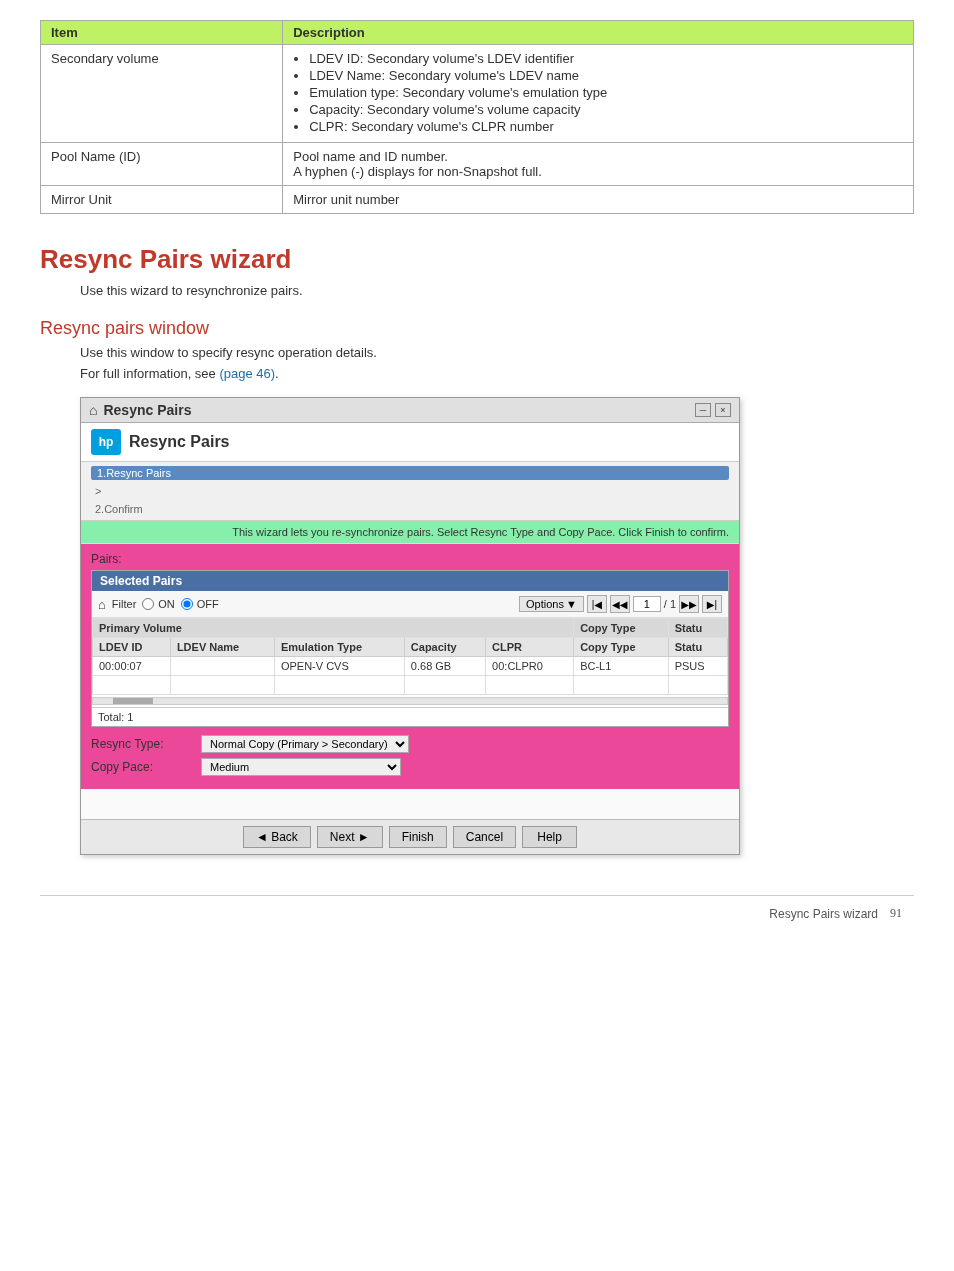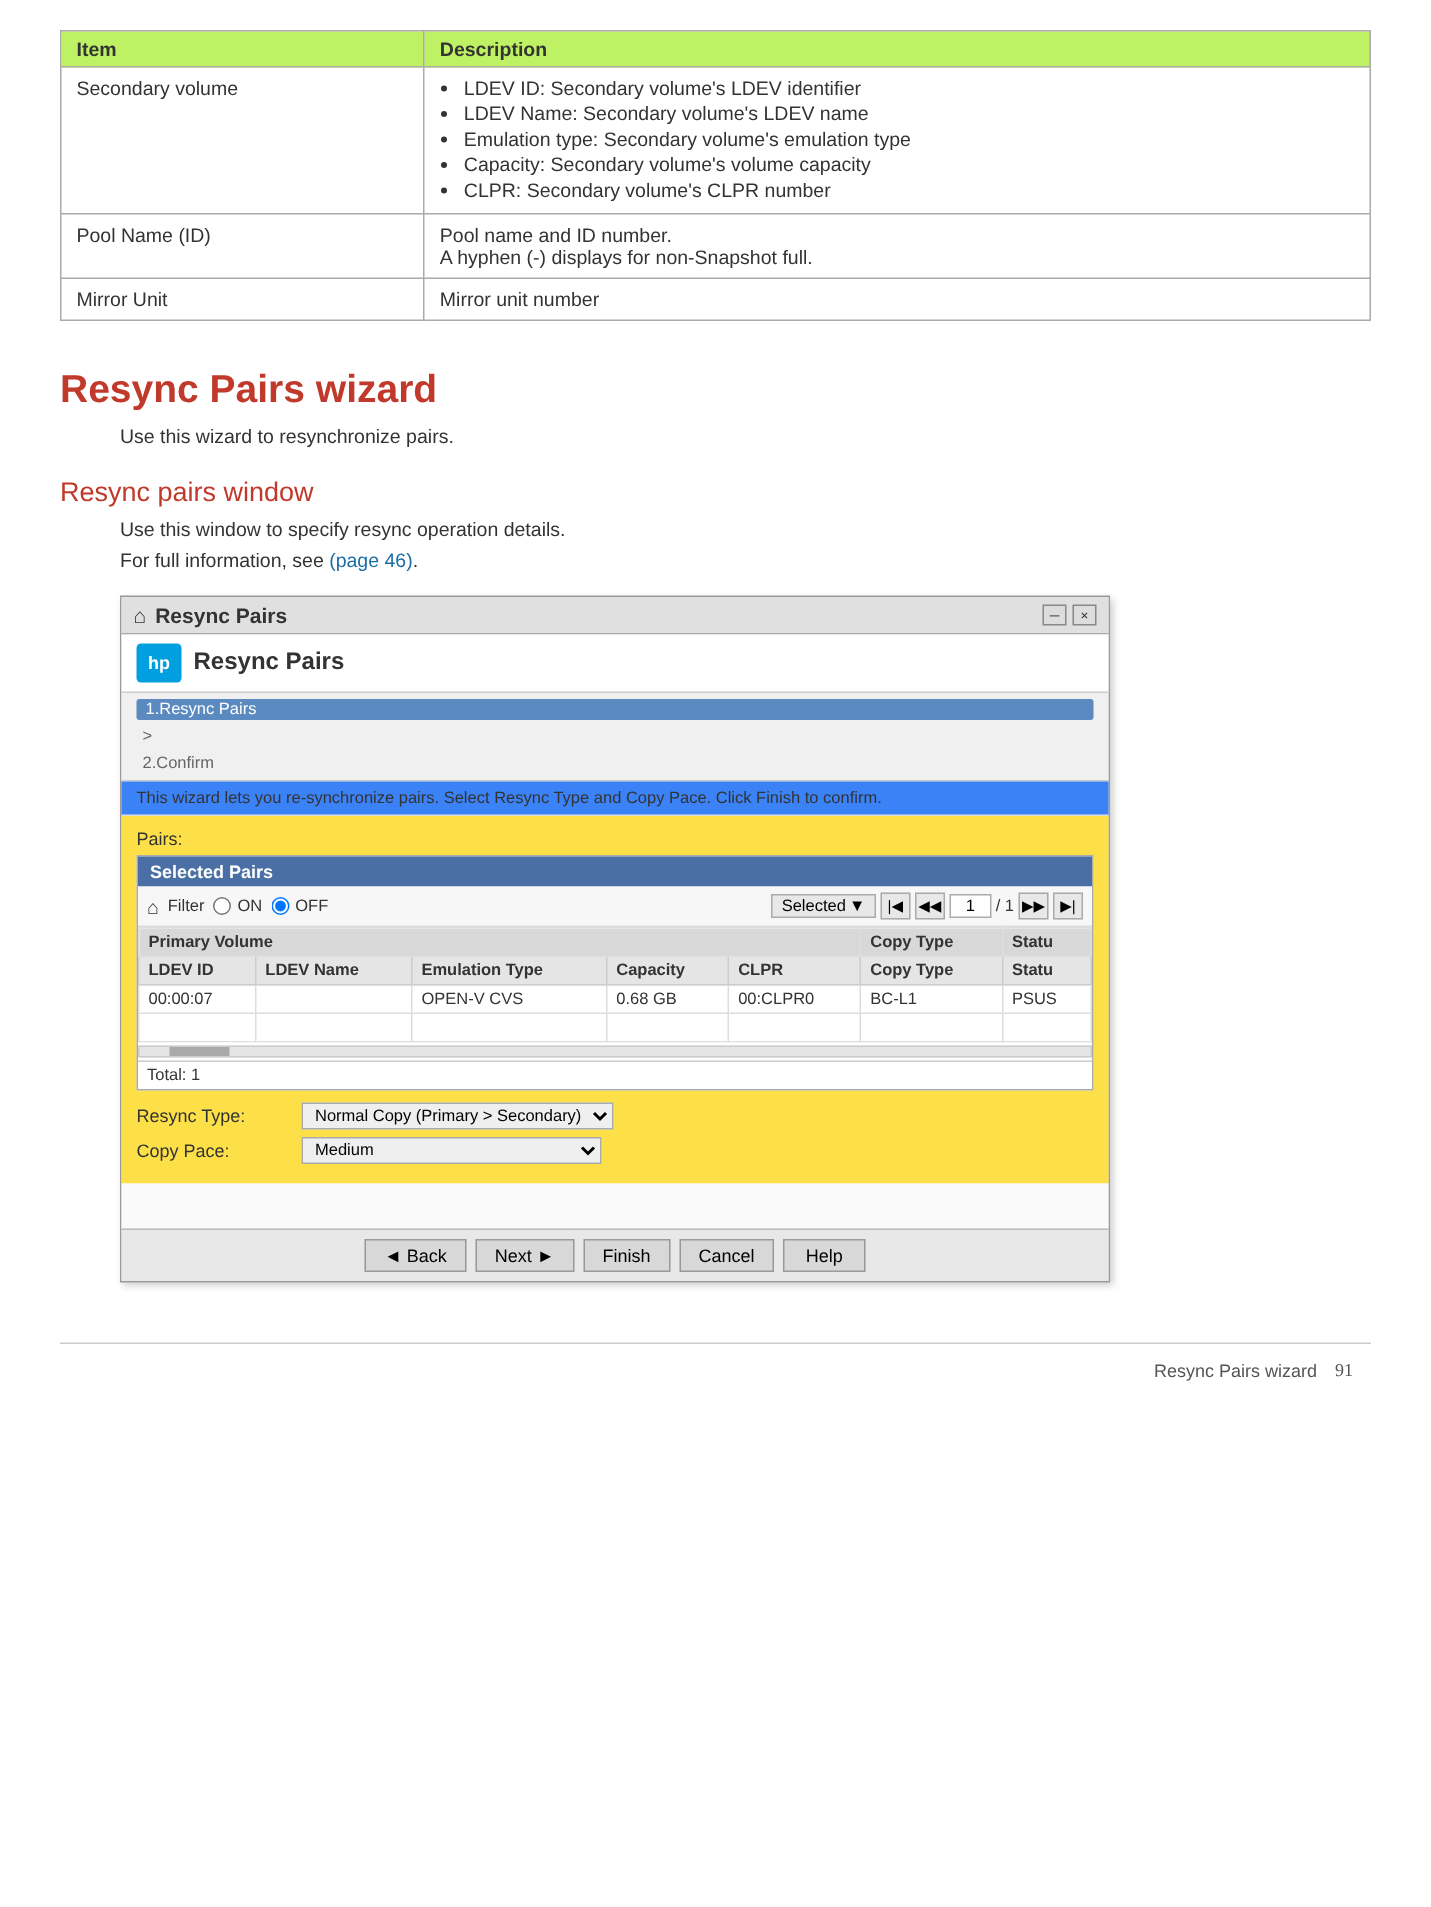--- a/index.html
+++ b/index.html
@@ -143,26 +143,27 @@
       border-radius: 2px;
     }
     .step-inactive {
       color: #666;
       padding: 1px 4px;
     }
     .dialog-info {
       padding: 5px 10px;
       font-size: 11px;
       color: #333;
-      background: #3b82f6;
+      background: #86efac;
       border-bottom: 1px solid #ddd;
+      text-align: right;
     }
     .dialog-body {
       padding: 8px 10px;
-      background: #fde047;
+      background: #ec4899;
     }
     .pairs-label {
       font-size: 12px;
       margin-bottom: 4px;
     }
     .pairs-section {
       border: 1px solid #aaa;
       background: #fff;
     }
     .pairs-header {
@@ -415,21 +416,21 @@
         <div class="radio-group">
           <input type="radio" name="filter" style="">
           <span>ON</span>
         </div>
         <div class="radio-group">
           <input type="radio" name="filter" checked="" style="">
           <span>OFF</span>
         </div>
         <div class="toolbar-right">
           <button class="options-btn">
-            <span>Selected</span>
+            <span>Options</span>
             <span>▼</span>
           </button>
           <button class="nav-btn">|◀</button>
           <button class="nav-btn">◀◀</button>
           <input class="page-input" type="text" value="1" style="">
           <span class="page-info">/</span>
           <span class="page-info">1</span>
           <button class="nav-btn">▶▶</button>
           <button class="nav-btn">▶|</button>
         </div>

